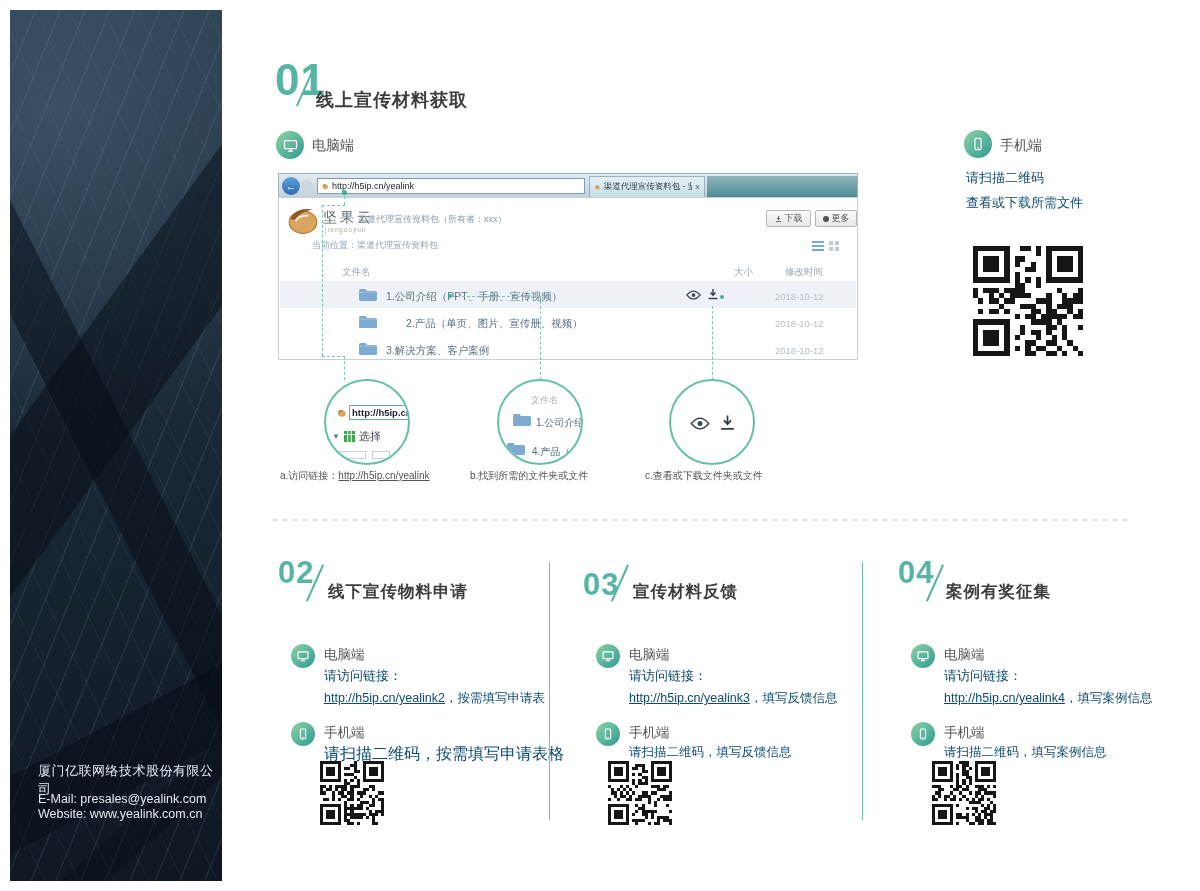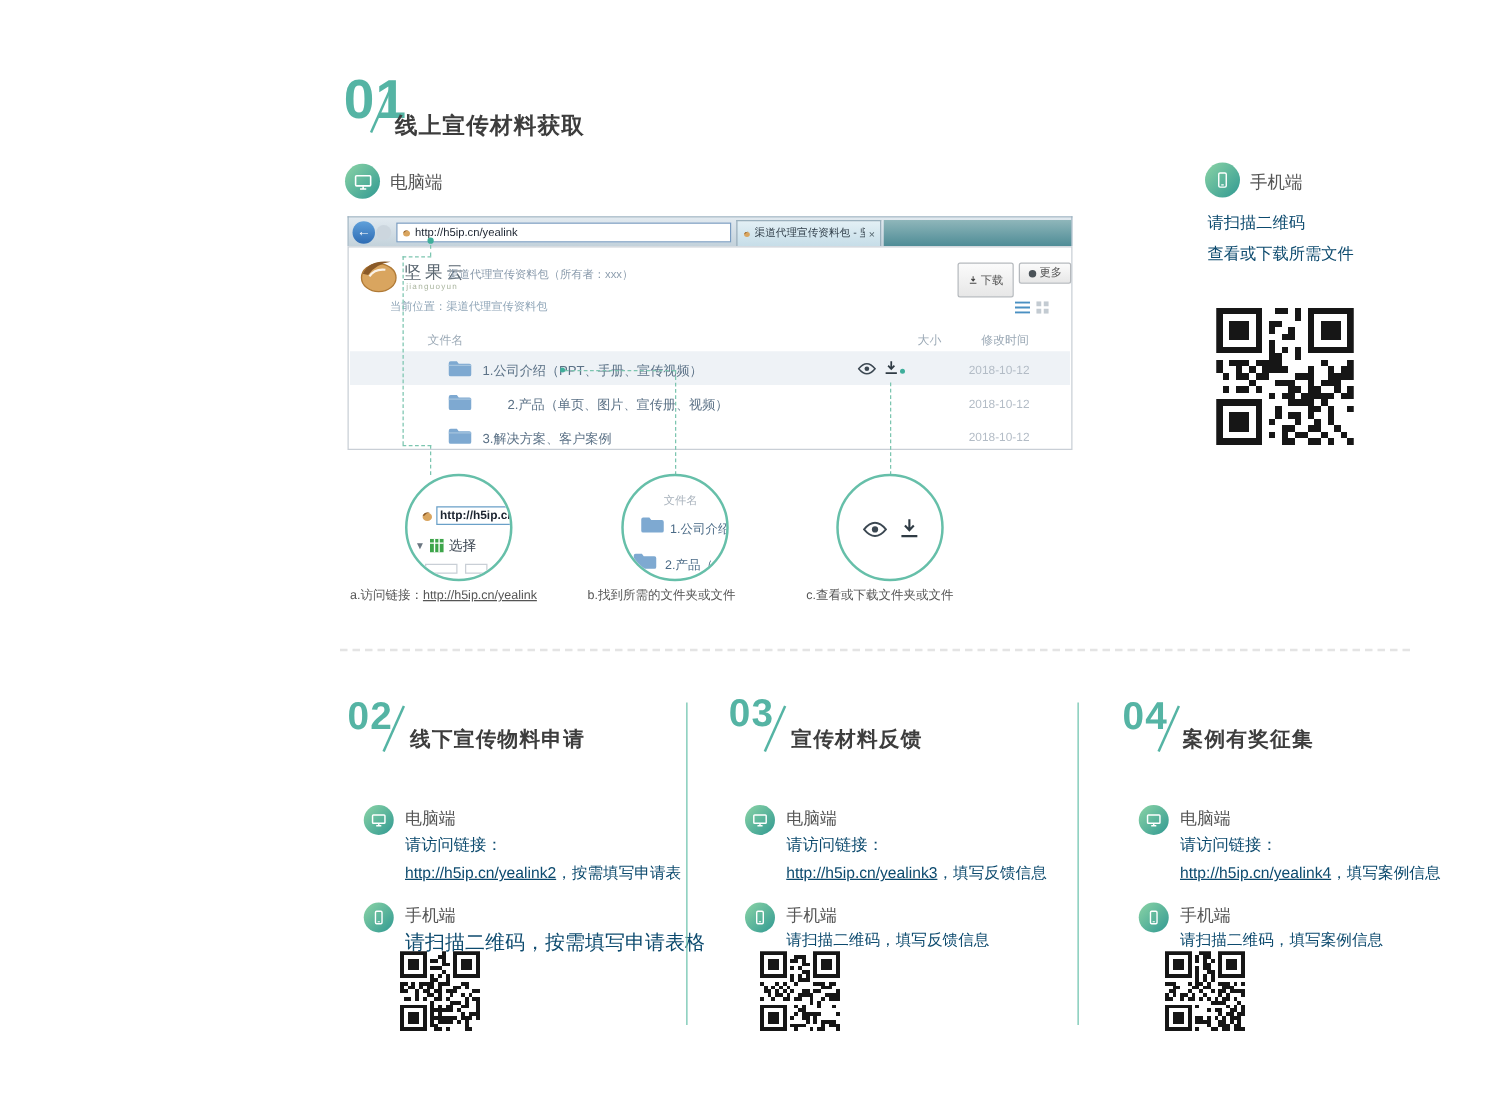--- a/index.html
+++ b/index.html
@@ -42,20 +42,29 @@
   .row-hl{background:#eef2f6;}
   .vline{width:0;border-left:1px solid #6fc3ae;position:absolute;}
   .qr{position:absolute;}
   .colnum{font-size:31px;}
 </style>
 </head>
 <body>
 
 <div id="page">
 
+  <div id="sidebar">
+    <div class="beam" style="left:-50px;top:-90px;width:95px;height:1200px;transform:rotate(36deg);"></div>
+    <div class="beam" style="left:118px;top:-120px;width:52px;height:1300px;transform:rotate(-27deg);"></div>
+    <div class="beam" style="left:-80px;top:380px;width:68px;height:900px;transform:rotate(62deg);"></div>
+    <div class="beam" style="left:60px;top:520px;width:30px;height:700px;transform:rotate(48deg);opacity:.7"></div>
+    <div class="txt" style="left:28px;top:752px;font-size:13px;letter-spacing:.5px;">厦门亿联网络技术股份有限公司</div>
+    <div class="txt" style="left:28px;top:782px;font-size:12.5px;">E-Mail: presales@yealink.com</div>
+    <div class="txt" style="left:28px;top:797px;font-size:12.5px;">Website: www.yealink.com.cn</div>
+  </div>
 
   <div class="abs num" style="left:275px;top:58px;font-size:44px;">01</div>
   <div class="abs slash" style="left:305px;top:63px;width:2px;height:45px;"></div>
   <div class="abs sec-title" style="left:316px;top:88px;font-size:18px;">线上宣传材料获取</div>
 
   <div class="abs gicon" style="left:276px;top:131px;width:28px;height:28px;">
     <svg width="17" height="17" viewBox="0 0 24 24" fill="none">
         <rect x="3.5" y="5" width="17" height="11.5" rx="1.2" stroke="#fff" stroke-width="1.8"></rect>
         <path d="M8.5 20h7M12 17v3" stroke="#fff" stroke-width="1.8"></path>
       </svg>
@@ -87,21 +96,21 @@
 
   <svg class="abs" style="left:286px;top:203px;" width="34" height="32" viewBox="0 0 32 30">
     <ellipse cx="16" cy="18" rx="13" ry="10.5" fill="#d9a55f" stroke="#b07a36" stroke-width="1"></ellipse>
     <path d="M4 15 Q9 4 25 6 Q13 8 8 16 Z" fill="#8a5a28"></path>
     <path d="M9 17 Q13 11 21 12" stroke="#fff" stroke-width="1.6" fill="none" opacity=".85"></path>
   </svg>
   <div class="abs" style="left:323px;top:209px;font-size:14px;color:#5a6670;letter-spacing:3px;">坚果云</div>
   <div class="abs" style="left:325px;top:226px;font-size:6.5px;color:#aab59f;letter-spacing:1px;">jianguoyun</div>
   <div class="abs" style="left:358px;top:213px;font-size:9px;color:#8a9bac;">渠道代理宣传资料包（所有者：xxx）</div>
 
-  <div class="abs btn" style="left:766px;top:210px;width:45px;height:28px;">
+  <div class="abs btn" style="left:766px;top:210px;width:45px;height:17px;">
     <svg width="7" height="8" viewBox="0 0 12 12">
         <path d="M6 1v6M3.5 4.5 6 7.2 8.5 4.5" stroke="#444" stroke-width="1.4" fill="none"></path>
         <path d="M1.5 10.5h9" stroke="#444" stroke-width="1.4"></path>
       </svg>
     <span>下载</span>
   </div>
   <div class="abs btn" style="left:815px;top:210px;width:42px;height:17px;">
     <span style="width:6px;height:6px;border-radius:50%;background:#4a5258;display:inline-block;"></span>
     <span>更多</span>
   </div>
@@ -184,21 +193,21 @@
   </div>
   <div class="callout" style="left:497px;top:379px;">
     <div style="position:absolute;left:32px;top:13px;font-size:9px;color:#a7b1bb;">文件名</div>
     <svg style="position:absolute;left:13px;top:31px;" width="20" height="15" viewBox="0 0 20 15">
         <path d="M1 3.5Q1 2 2.5 2h5L9 4h8.5Q19 4 19 5.5v7Q19 14 17.5 14h-15Q1 14 1 12.5Z" fill="#7ea9d1"></path>
       </svg>
     <div style="position:absolute;left:37px;top:35px;font-size:10px;color:#4a6a86;white-space:nowrap;">1.公司介绍（P</div>
     <svg style="position:absolute;left:7px;top:60px;" width="20" height="15" viewBox="0 0 20 15">
         <path d="M1 3.5Q1 2 2.5 2h5L9 4h8.5Q19 4 19 5.5v7Q19 14 17.5 14h-15Q1 14 1 12.5Z" fill="#7ea9d1"></path>
       </svg>
-    <div style="position:absolute;left:33px;top:64px;font-size:10px;color:#4a6a86;white-space:nowrap;">2.产品（单</div>
+    <div style="position:absolute;left:33px;top:64px;font-size:10px;color:#4a6a86;white-space:nowrap;">4.产品（单</div>
   </div>
   <div class="callout" style="left:669px;top:379px;">
     <svg style="position:absolute;left:19px;top:36px;" width="20" height="13" viewBox="0 0 16 10">
         <path d="M1 5q7-8.5 14 0q-7 8.5-14 0Z" fill="none" stroke="#3c4852" stroke-width="1.2"></path>
         <circle cx="8" cy="5" r="2" fill="#3c4852"></circle>
       </svg>
     <svg style="position:absolute;left:48px;top:33px;" width="17" height="17" viewBox="0 0 12 12">
         <path d="M6 1v6M3.5 4.5 6 7.2 8.5 4.5" stroke="#2f3b44" stroke-width="1.2" fill="none"></path>
         <path d="M1.5 10.5h9" stroke="#2f3b44" stroke-width="1.2"></path>
       </svg>
@@ -678,21 +687,21 @@
         <rect x="6" y="20" width="1" height="1"></rect>
         <rect x="9" y="20" width="1" height="1"></rect>
         <rect x="10" y="20" width="1" height="1"></rect>
         <rect x="12" y="20" width="1" height="1"></rect>
         <rect x="17" y="20" width="1" height="1"></rect>
         <rect x="18" y="20" width="1" height="1"></rect>
       </svg></div>
 
   <div class="vline" style="left:549px;top:562px;height:258px;"></div>
 
-  <div class="abs num colnum" style="left:583px;top:555px;">03</div>
+  <div class="abs num colnum" style="left:583px;top:569px;">03</div>
   <div class="abs slash" style="left:619px;top:563px;width:2px;height:40px;"></div>
   <div class="abs sec-title" style="left:633px;top:581px;font-size:16.5px;">宣传材料反馈</div>
   <div class="abs gicon" style="left:596px;top:644px;width:24px;height:24px;">
     <svg width="14" height="14" viewBox="0 0 24 24" fill="none">
         <rect x="3.5" y="5" width="17" height="11.5" rx="1.2" stroke="#fff" stroke-width="2"></rect>
         <path d="M8.5 20h7M12 17v3" stroke="#fff" stroke-width="2"></path>
       </svg>
   </div>
   <div class="abs lbl" style="left:629px;top:646px;font-size:13.5px;">电脑端</div>
   <div class="abs body-txt" style="left:629px;top:667px;font-size:13px;">请访问链接：</div>

